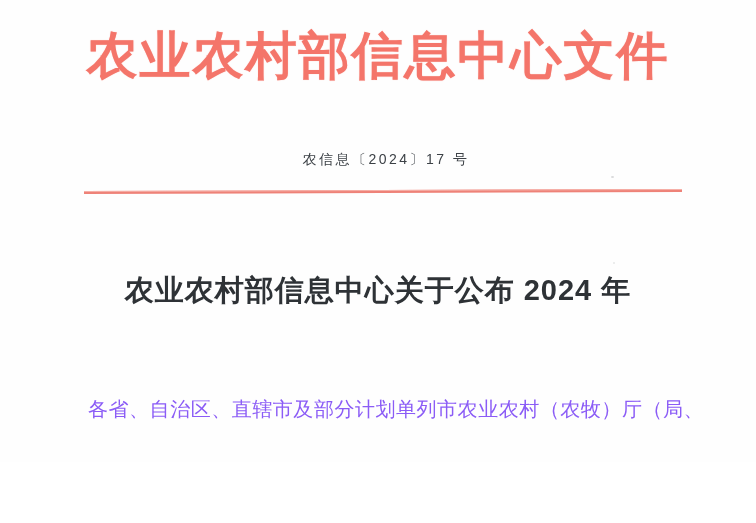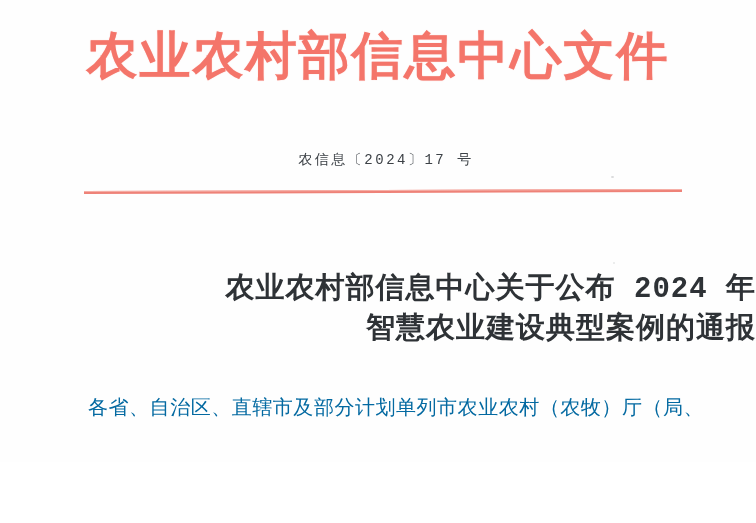--- a/index.html
+++ b/index.html
@@ -6,21 +6,21 @@
     margin: 0;
     padding: 0;
     background: #ffffff;
   }
   .page {
     position: relative;
     width: 756px;
     height: 462px;
     background: #fefefe;
     overflow: hidden;
-    font-family: Liberation Mono, monospace;
+    font-family: Liberation Sans, sans-serif;
   }
   .letterhead {
     position: absolute;
     top: 22px;
     left: 0;
     width: 756px;
     text-align: center;
     font-size: 51px;
     font-weight: bold;
     letter-spacing: 2px;
@@ -48,35 +48,35 @@
     height: 2px;
     background: #ee8278;
     border-top: 1px solid #f6b0a8;
     transform: rotate(-0.2deg);
   }
   .doc-title {
     position: absolute;
     top: 270px;
     left: 0;
     width: 756px;
-    text-align: right;
+    text-align: center;
     font-size: 29px;
     font-weight: bold;
     color: #2e3236;
     line-height: 40px;
     letter-spacing: 1px;
     white-space: nowrap;
   }
   .body-block {
     position: absolute;
     top: 387px;
     left: 88px;
     width: 616px;
     font-size: 20px;
-    color: #0369a1;
+    color: #8b5cf6;
     letter-spacing: 0.5px;
   }
   .body-line {
     line-height: 44px;
     white-space: nowrap;
   }
   .body-line.justified {
     white-space: normal;
     text-align: justify;
     text-align-last: justify;
@@ -96,21 +96,20 @@
 <div class="page">
 
   <div class="letterhead">农业农村部信息中心文件</div>
 
   <div class="doc-number">农信息〔2024〕17 号</div>
 
   <div class="red-divider"></div>
 
   <div class="doc-title">
     <div>农业农村部信息中心关于公布 2024 年</div>
-    <div>智慧农业建设典型案例的通报</div>
   </div>
 
   <div class="body-block">
     <div class="body-line justified">各省、自治区、直辖市及部分计划单列市农业农村（农牧）厅（局、</div>
   </div>
 
   <div class="speck speck-1"></div>
   <div class="speck speck-2"></div>
 
 </div>

